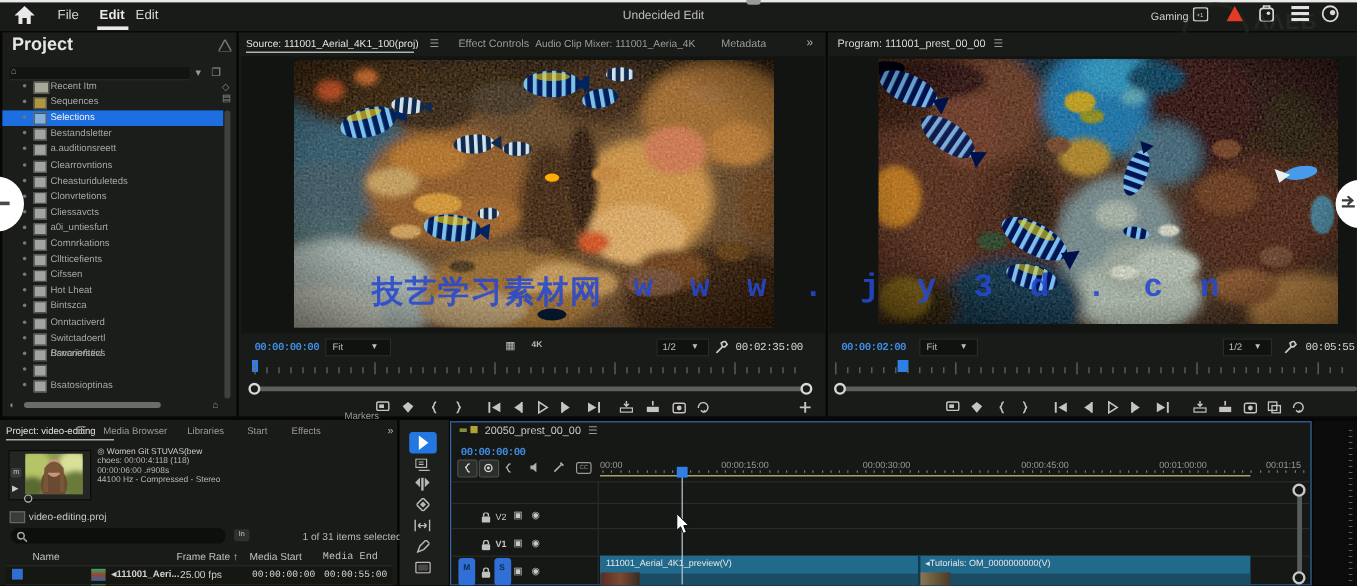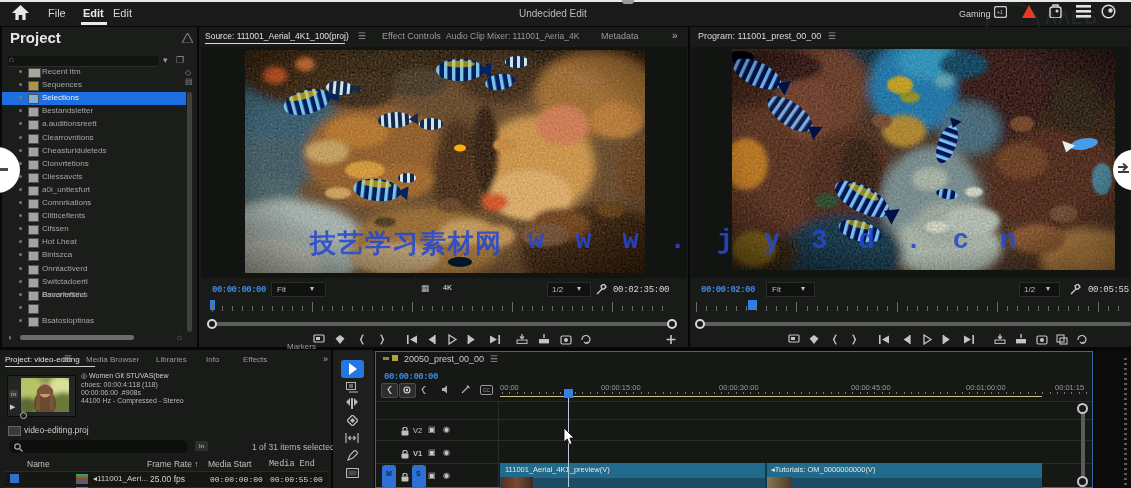--- a/index.html
+++ b/index.html
@@ -439,21 +439,21 @@
 
 <div class="abs" style="left:310px;top:226px;font-size:26px;font-weight:bold;color:rgba(38,72,208,0.88);letter-spacing:1.5px;z-index:50;">技艺学习素材网</div>
 <div class="abs" style="left:528px;top:226px;font-size:27px;font-weight:bold;color:rgba(38,72,208,0.88);letter-spacing:31px;z-index:50;font-family:'Liberation Mono',monospace;">www.jy3d.cn</div>
 
 <div class="panel" style="left:0px;top:350px;width:331px;height:138px;background:#191b18;"></div>
 <div class="abs blur1" style="left:5px;top:355px;font-size:8px;color:#e0e0e0;">Project: video-editing</div>
 <div class="abs" style="left:5px;top:366px;width:90px;height:1px;background:#d0d0d0;"></div>
 <div class="abs" style="left:64px;top:354px;font-size:9px;color:#9a9a9a;">☰</div>
 <div class="abs blur1" style="left:86px;top:355px;font-size:8px;color:#9a9a9a;">Media Browser</div>
 <div class="abs blur1" style="left:156px;top:355px;font-size:8px;color:#9a9a9a;">Libraries</div>
-<div class="abs blur1" style="left:206px;top:355px;font-size:8px;color:#9a9a9a;">Info</div>
+<div class="abs blur1" style="left:206px;top:355px;font-size:8px;color:#9a9a9a;">Start</div>
 <div class="abs blur1" style="left:243px;top:355px;font-size:8px;color:#9a9a9a;">Effects</div>
 <div class="abs blur1" style="left:287px;top:342px;font-size:8px;color:#9a9a9a;">Markers</div>
 <div class="abs" style="left:323px;top:354px;font-size:9px;color:#b0b0b0;">»</div>
 
 <div class="abs" style="left:7px;top:375px;width:67px;height:40px;background:#242624;border:1px solid #0a0a0a;"></div>
 <div class="abs" id="thumb1" style="left:21px;top:378px;width:48px;height:34px;overflow:hidden;">
 <svg width="48" height="34" viewBox="0 0 48 34">
       <defs>
         <filter id="wb" x="-30%" y="-30%" width="160%" height="160%">
           <feGaussianBlur stdDeviation="2"></feGaussianBlur>
@@ -493,21 +493,21 @@
 <div class="abs blur1" style="left:252px;top:442px;font-size:8.5px;color:#b8b8b8;">1 of 31 items selected</div>
 
 <div class="abs blur1" style="left:27px;top:459px;font-size:8.5px;color:#c0c0c0;">Name</div>
 <div class="abs blur1" style="left:147px;top:459px;font-size:8.5px;color:#c0c0c0;">Frame Rate ↑</div>
 <div class="abs blur1" style="left:208px;top:459px;font-size:8.5px;color:#c0c0c0;">Media Start</div>
 <div class="abs blur1" style="left:269px;top:459px;font-size:8.5px;color:#c0c0c0;font-family:Liberation Mono, monospace;">Media End</div>
 
 <div class="abs" style="left:5px;top:471px;width:322px;height:16px;background:#151713;border-top:1px solid #2a2a2a;"></div>
 <div class="abs" style="left:10px;top:474px;width:9px;height:9px;background:#2f6fd0;"></div>
 <div class="abs" id="thumbrow" style="left:76px;top:474px;width:12px;height:10px;background:linear-gradient(#3a6,#943,#36a);"></div>
-<div class="abs blur1" style="left:93px;top:474px;font-size:8px;color:#d0d0d0;">◂111001_Aeri...</div>
+<div class="abs blur1" style="left:93px;top:474px;font-size:8px;color:#d0d0d0;font-weight:bold;">◂111001_Aeri...</div>
 <div class="abs blur1" style="left:150px;top:474px;font-size:8.5px;color:#d0d0d0;">25.00 fps</div>
 <div class="abs tc-white blur1" style="left:210px;top:475px;font-size:8px;">00:00:00:00</div>
 <div class="abs tc-white blur1" style="left:270px;top:475px;font-size:8px;">00:00:55:00</div>
 
 <div class="abs" style="left:5px;top:487px;width:322px;height:1px;background:#262826;"></div>
 <div class="abs" style="left:76px;top:487px;width:12px;height:1px;background:#4a8a5a;"></div>
 
 <div class="panel" style="left:333px;top:350px;width:41px;height:138px;background:#1d1f1c;"></div>
 <div class="abs" style="left:341px;top:360px;width:23px;height:18px;background:#2377e0;border-radius:3px;"></div>
 <svg class="abs" style="left:348px;top:363px;" width="10" height="12" viewBox="0 0 10 12">

